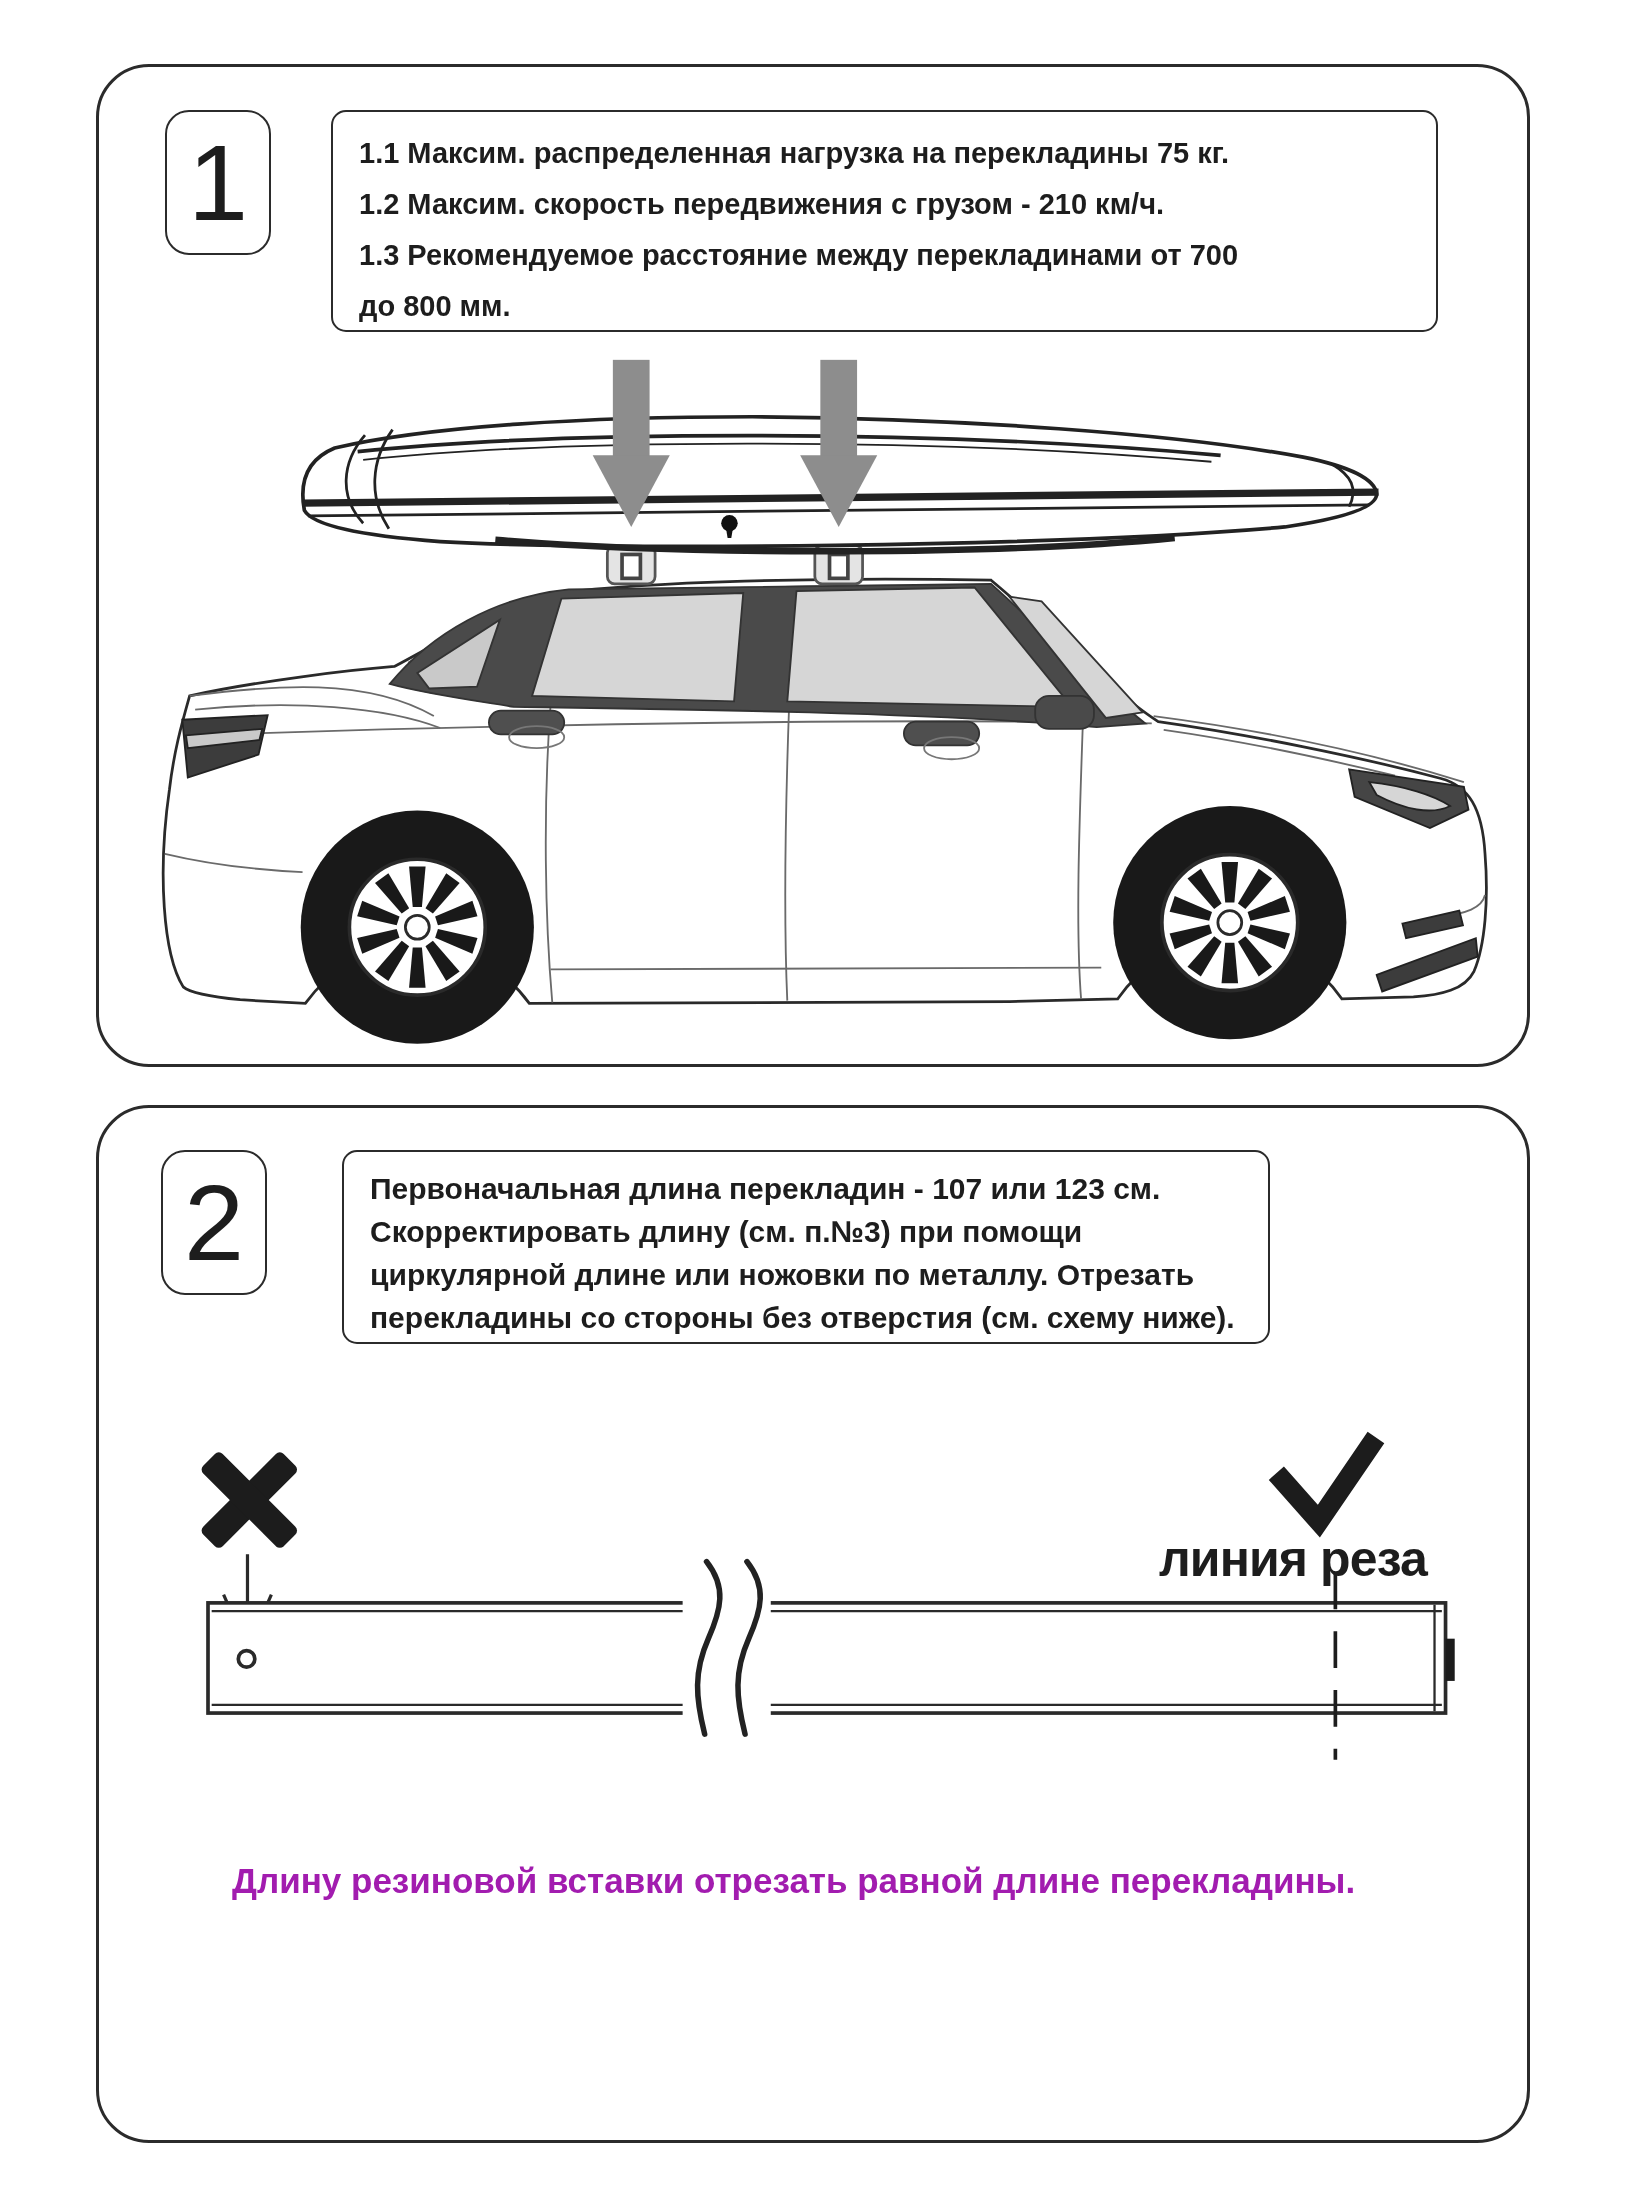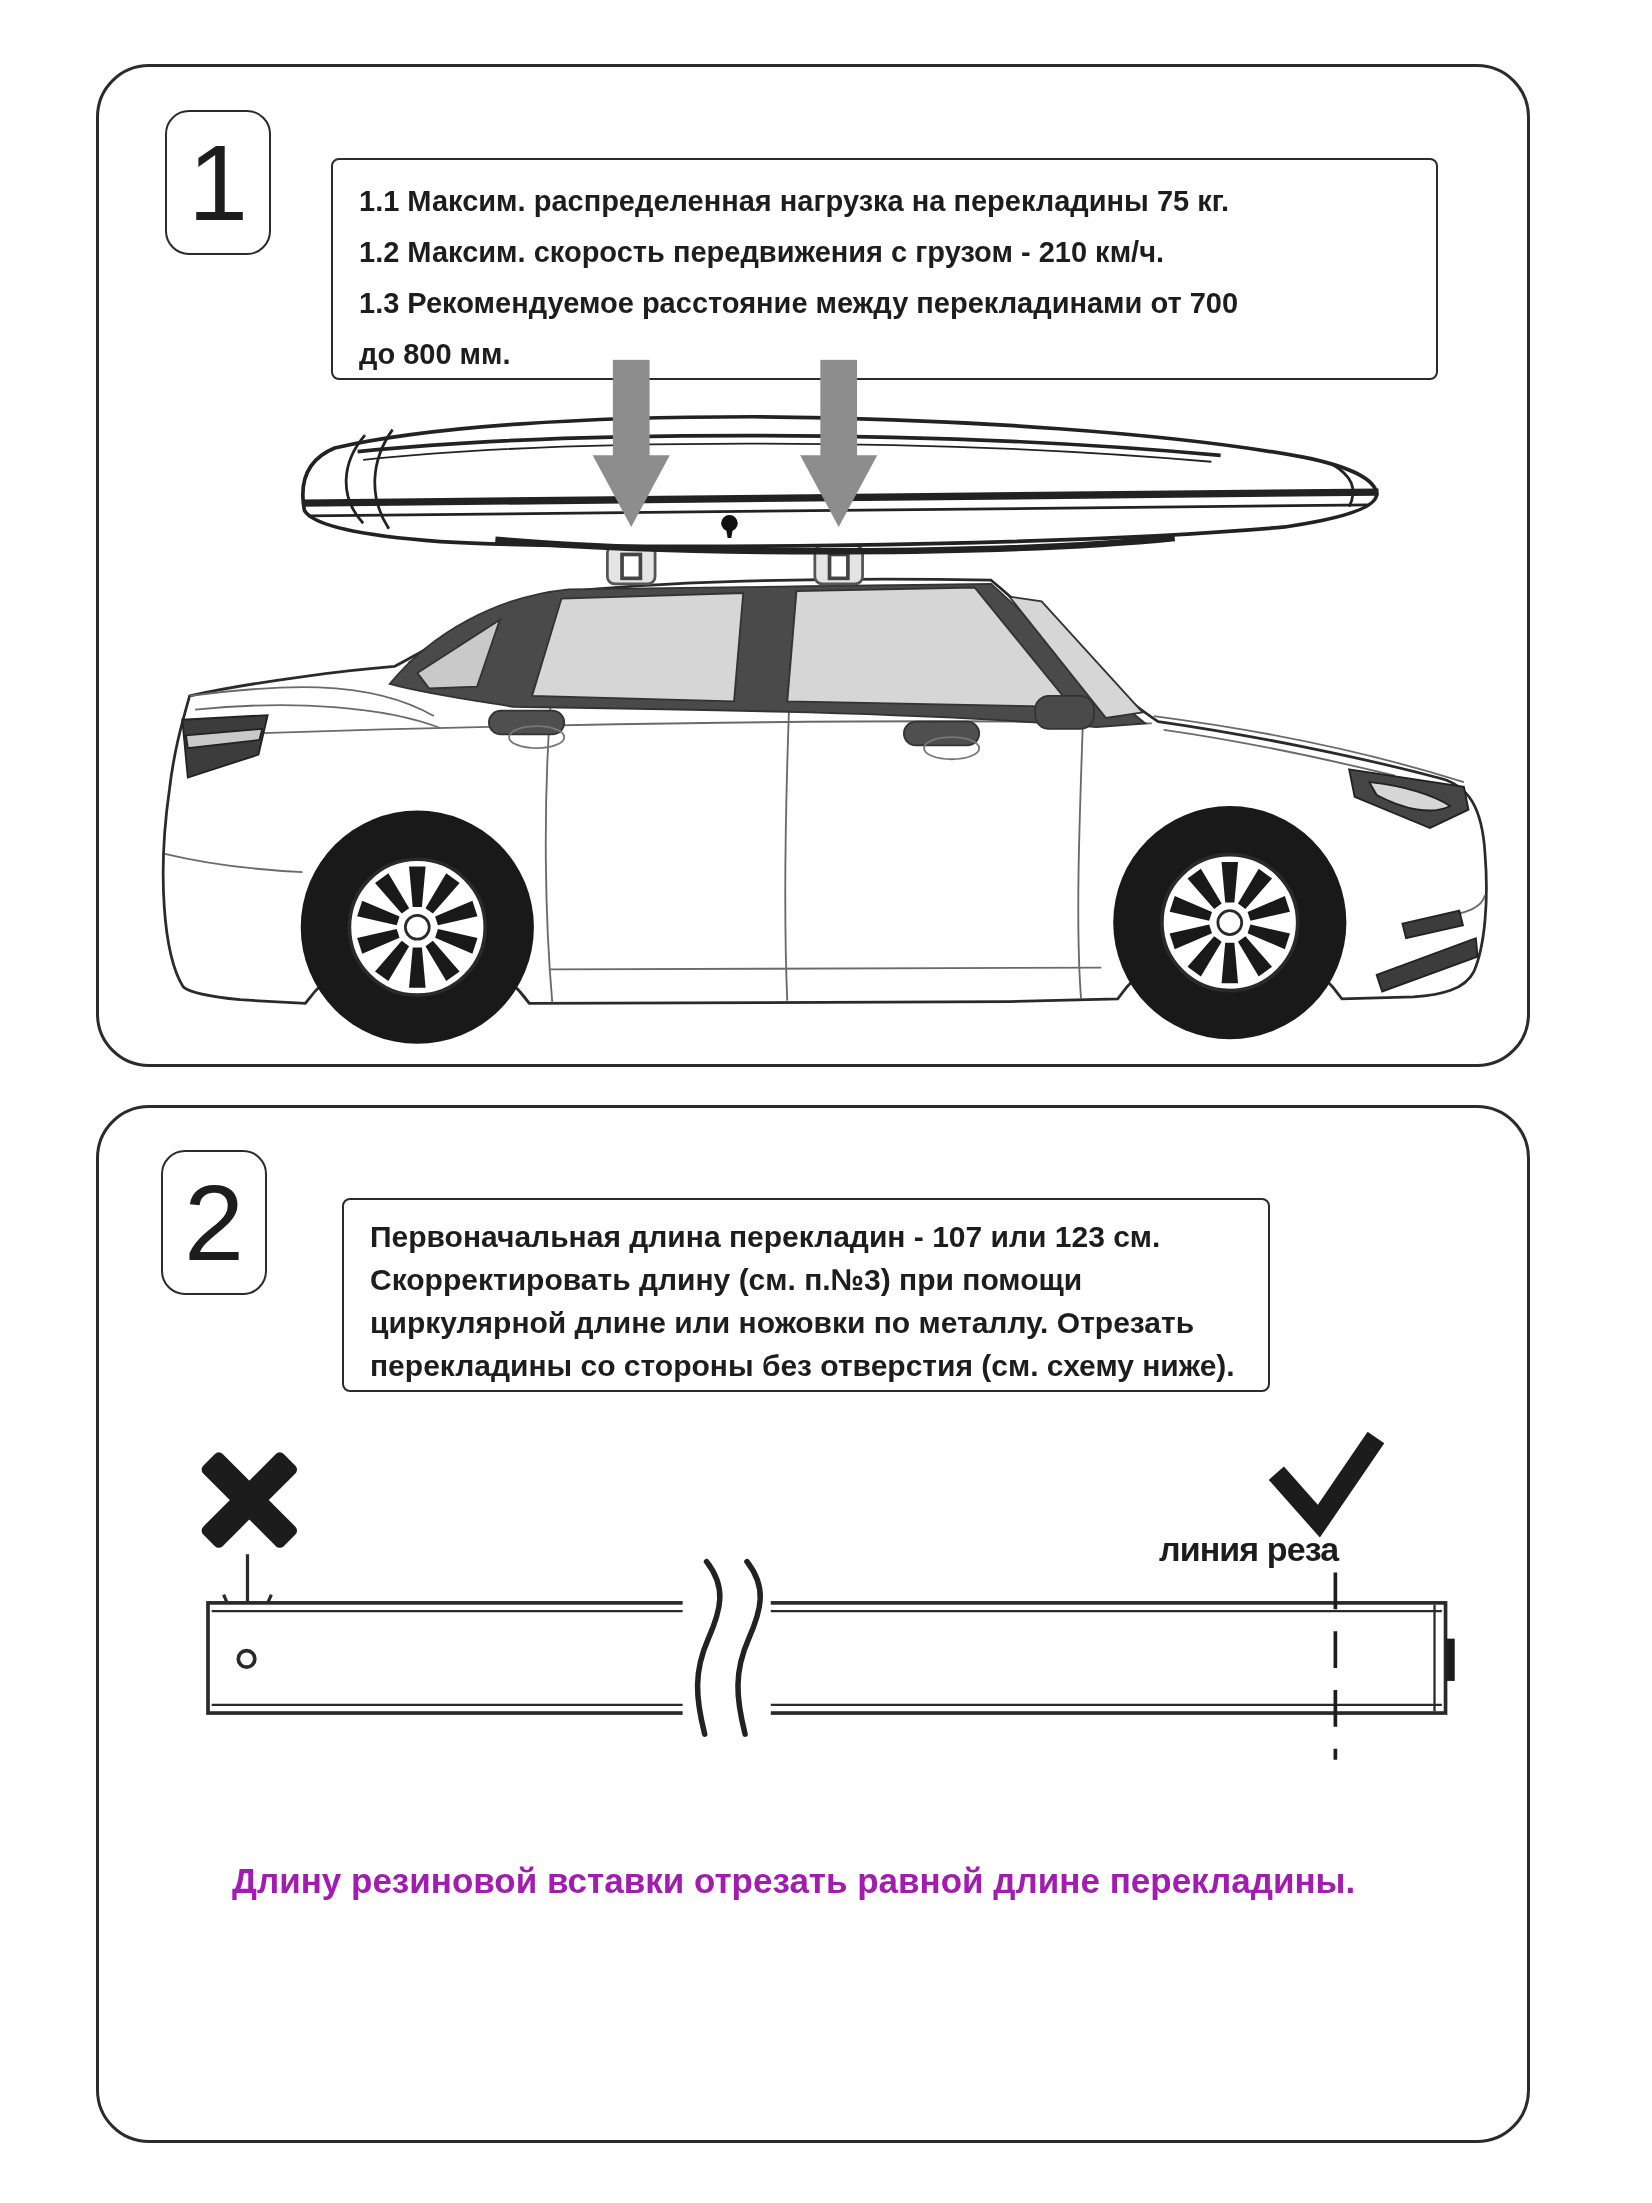--- a/index.html
+++ b/index.html
@@ -29,41 +29,40 @@
     display:flex;align-items:center;justify-content:center;
     font-size:108px;font-weight:400;color:#1d1d1d;
     background:#ffffff;
     box-sizing:border-box;
   }
   .badge1{left:165px;top:110px;}
   .badge2{left:161px;top:1150px;}
   .textbox{
     position:absolute;
     border:2.8px solid #2b2b2b;
-    border-radius:8px;
+    border-radius:15px;
     background:#ffffff;
     box-sizing:border-box;
     font-weight:bold;
     white-space:nowrap;
-    margin-top:48px;
   }
   .textbox1{
     left:331px;top:110px;width:1107px;height:222px;
     padding:15.6px 24px 0 26px;
     font-size:29px;line-height:51px;
   }
   .textbox2{
     left:342px;top:1150px;width:928px;height:194px;
     padding:14.7px 22px 0 26px;
     font-size:30px;line-height:43px;
   }
   .cutline-label{
     position:absolute;
     left:1159px;top:1530px;
-    font-size:34px;font-weight:bold;
+    font-size:50px;font-weight:bold;
     letter-spacing:-0.9px;color:#1d1d1d;
     white-space:nowrap;
   }
   .caption2{
     position:absolute;
     left:232px;top:1861px;
     font-size:35px;font-weight:bold;
     color:#a21caf;white-space:nowrap;
   }
   .artwork{position:absolute;left:0;top:0;}

